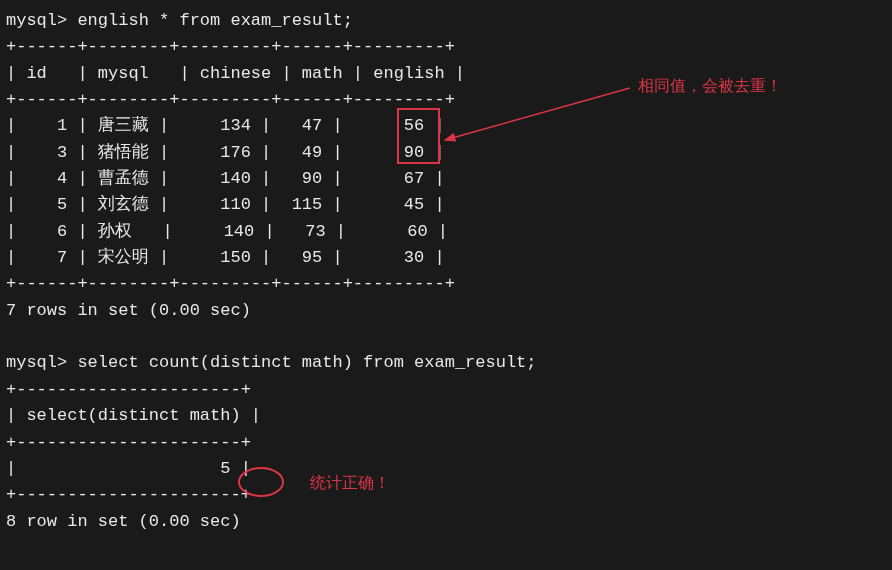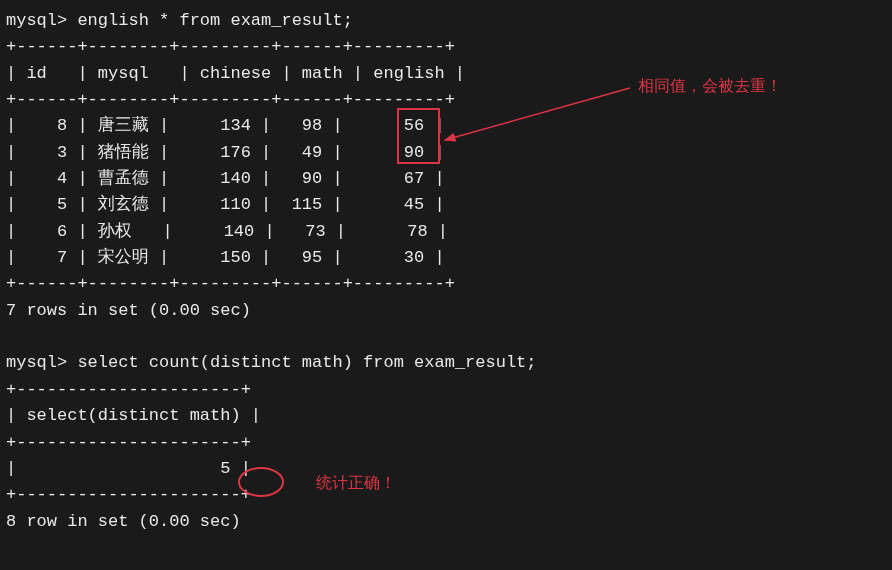--- a/index.html
+++ b/index.html
@@ -42,25 +42,25 @@
       pointer-events: none;
     }
   </style>
 </head>
 <body>
 
 <div class="line"><span>mysql&gt; </span><span>english * from exam_result;</span></div>
 <div class="line">+------+--------+---------+------+---------+</div>
 <div class="line">| id   | mysql   | chinese | math | english |</div>
 <div class="line">+------+--------+---------+------+---------+</div>
-<div class="line">|    8 | 唐三藏 |     134 |   98 |      56 |</div>
+<div class="line">|    1 | 唐三藏 |     134 |   47 |      56 |</div>
 <div class="line">|    3 | 猪悟能 |     176 |   49 |      90 |</div>
 <div class="line">|    4 | 曹孟德 |     140 |   90 |      67 |</div>
 <div class="line">|    5 | 刘玄德 |     110 |  115 |      45 |</div>
-<div class="line">|    6 | 孙权   |     140 |   73 |      78 |</div>
+<div class="line">|    6 | 孙权   |     140 |   73 |      60 |</div>
 <div class="line">|    7 | 宋公明 |     150 |   95 |      30 |</div>
 <div class="line">+------+--------+---------+------+---------+</div>
 <div class="line">7 rows in set (0.00 sec)</div>
 <div class="line">&nbsp;</div>
 <div class="line"><span>mysql&gt; </span><span>select count(distinct math) from exam_result;</span></div>
 <div class="line">+----------------------+</div>
 <div class="line">| select(distinct math) |</div>
 <div class="line">+----------------------+</div>
 <div class="line">|                    5 |</div>
 <div class="line">+----------------------+</div>
@@ -76,13 +76,13 @@
   </defs>
   <line x1="190" y1="8" x2="5" y2="60" stroke="#dc3545" stroke-width="1.5" marker-end="url(#arrowhead1)"></line>
 </svg>
 
 <div class="annotation" style="left:638px; top:74px;">相同值，会被去重！</div>
 
 <svg class="ellipse-svg" style="left:236px; top:466px; width:50px; height:32px;">
   <ellipse cx="25" cy="16" rx="22" ry="14" fill="none" stroke="#dc3545" stroke-width="2"></ellipse>
 </svg>
 
-<div class="annotation" style="left:310px; top:471px;margin-left:6px;">统计正确！</div>
+<div class="annotation" style="left:310px; top:471px;">统计正确！</div>
 
 </body></html>

